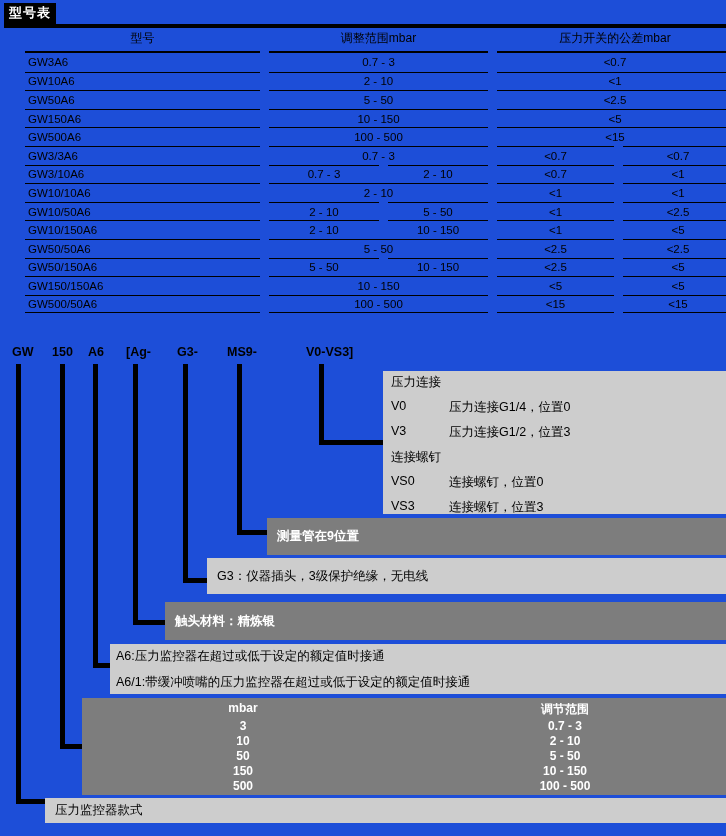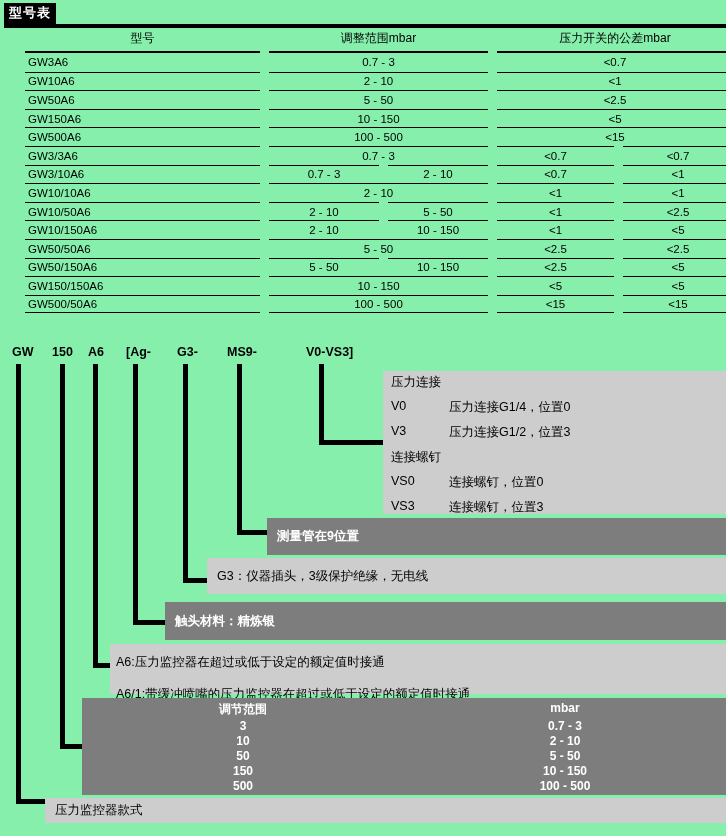--- a/index.html
+++ b/index.html
@@ -1,18 +1,18 @@
 <!DOCTYPE html>
 <html><head>
 <meta charset="utf-8">
 <style>
   * { box-sizing: border-box; }
   html,body { margin:0; padding:0; background:#fff; }
   .page {
-    position:relative; width:726px; height:836px; background:#86efac;
+    position:relative; width:726px; height:836px; background:#1d4ed8;
     font-family:"Liberation Sans", sans-serif; color:#000; overflow:hidden;
   }
   
   .title-chip { position:absolute; left:4px; top:3px; background:#000; color:#fff;
     font-size:13px; font-weight:bold; padding:1px 5px 3px 5px; letter-spacing:1px; }
   .title-rule { position:absolute; left:4px; top:24px; width:722px; height:4px; background:#000; }
 
   
   table.models { position:absolute; top:28px; left:16px; width:726px;
     border-collapse:separate; border-spacing:9px 0; table-layout:fixed; font-size:11.5px; }
@@ -41,21 +41,21 @@
   .pressure-row { display:flex; }
   .pressure-row .plabel { flex:0 0 58px; white-space:nowrap; }
   .pressure-row .pdesc  { white-space:nowrap;text-align:right; }
 
   .measure-box { left:267px; top:518px; width:459px; height:37px; }
   .g3-box      { left:207px; top:558px; width:519px; height:36px; }
   .contact-box { left:165px; top:602px; width:561px; height:38px; }
 
   .a6-box { left:110px; top:644px; width:616px; height:50px;
     display:flex; flex-direction:column; justify-content:space-around; padding:3px 0 3px 6px; }
-  .a6-box div { white-space:nowrap;margin-top:7px; }
+  .a6-box div { white-space:nowrap; }
 
   .adjust-box { left:82px; top:698px; width:644px; height:97px;
     display:flex; flex-direction:column; justify-content:space-around; padding:2px 0; font-size:12px; }
   .adjust-row { display:flex; }
   .adjust-row span { flex:0 0 50%; text-align:center; }
 
   .style-box { left:45px; top:798px; width:681px; height:25px; padding-left:4px; }
 </style>
 </head>
 <body>
@@ -235,22 +235,22 @@
     <span>触头材料：精炼银</span>
   </div>
 
   <div class="box light a6-box">
     <div>A6:压力监控器在超过或低于设定的额定值时接通</div>
     <div>A6/1:带缓冲喷嘴的压力监控器在超过或低于设定的额定值时接通</div>
   </div>
 
   <div class="box dark adjust-box">
     <div class="adjust-row">
+      <span>mbar</span>
       <span>调节范围</span>
-      <span>mbar</span>
     </div>
     <div class="adjust-row">
       <span>3</span>
       <span>0.7 - 3</span>
     </div>
     <div class="adjust-row">
       <span>10</span>
       <span>2 - 10</span>
     </div>
     <div class="adjust-row">

